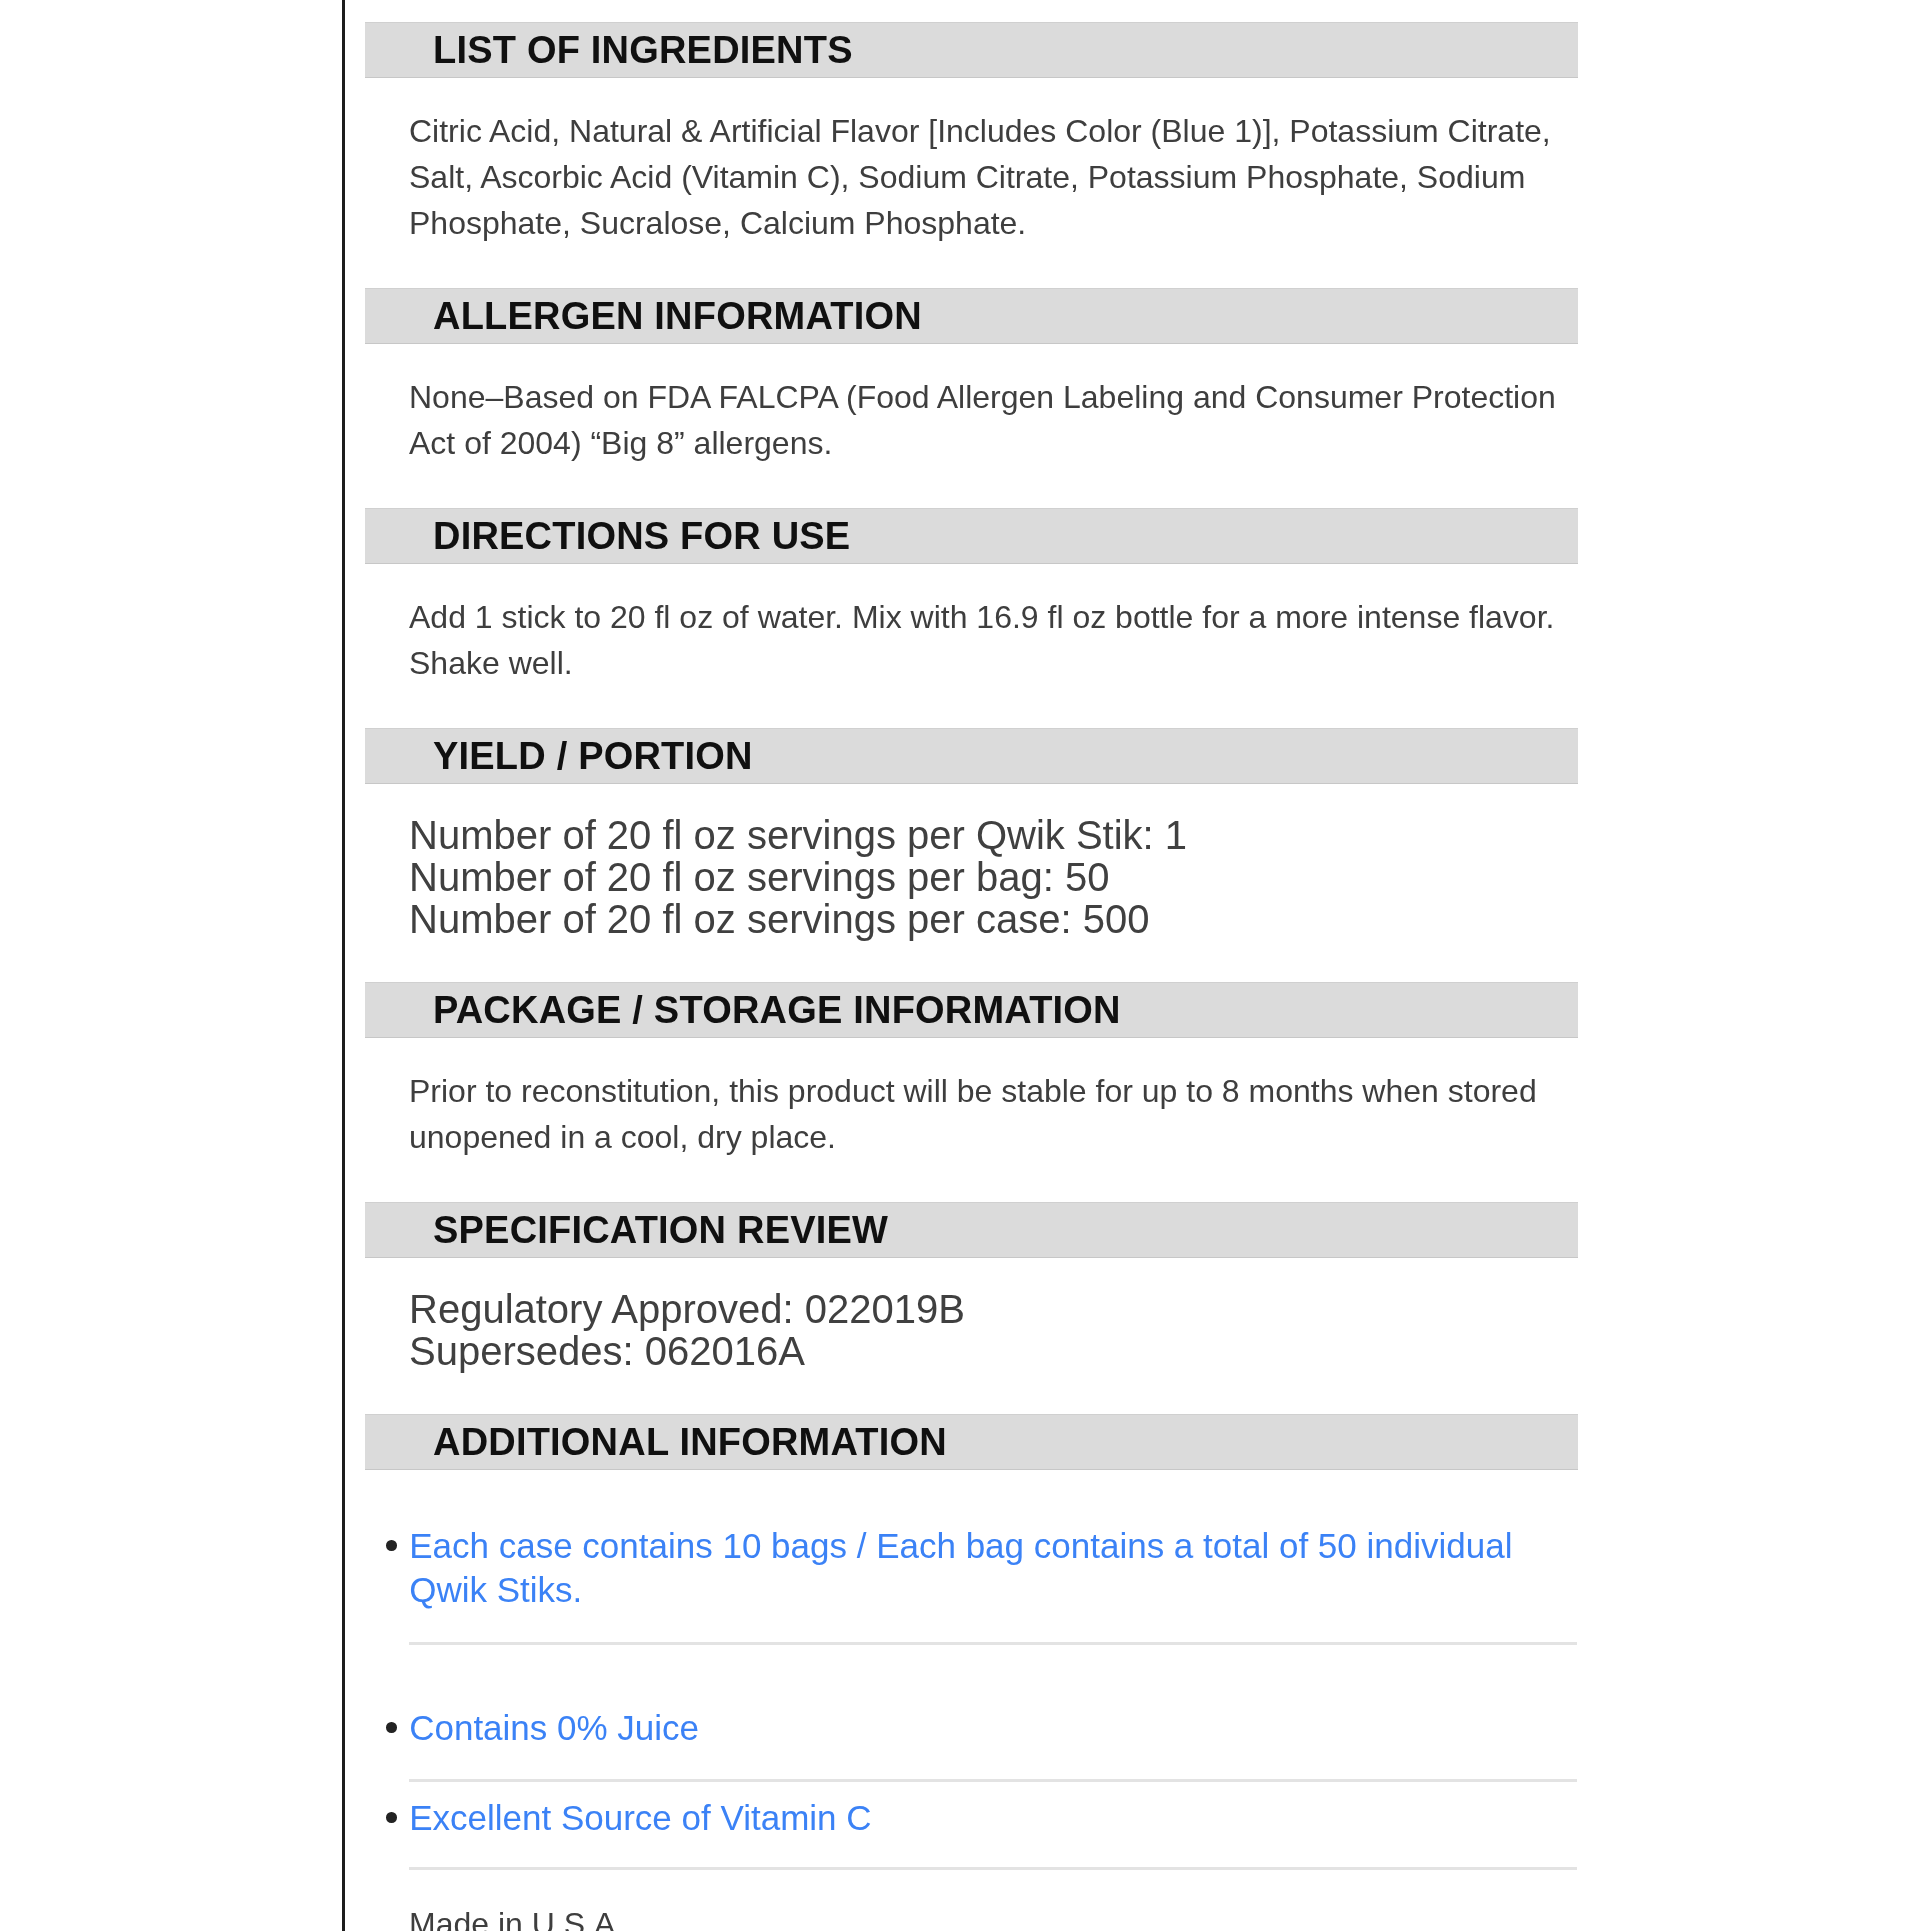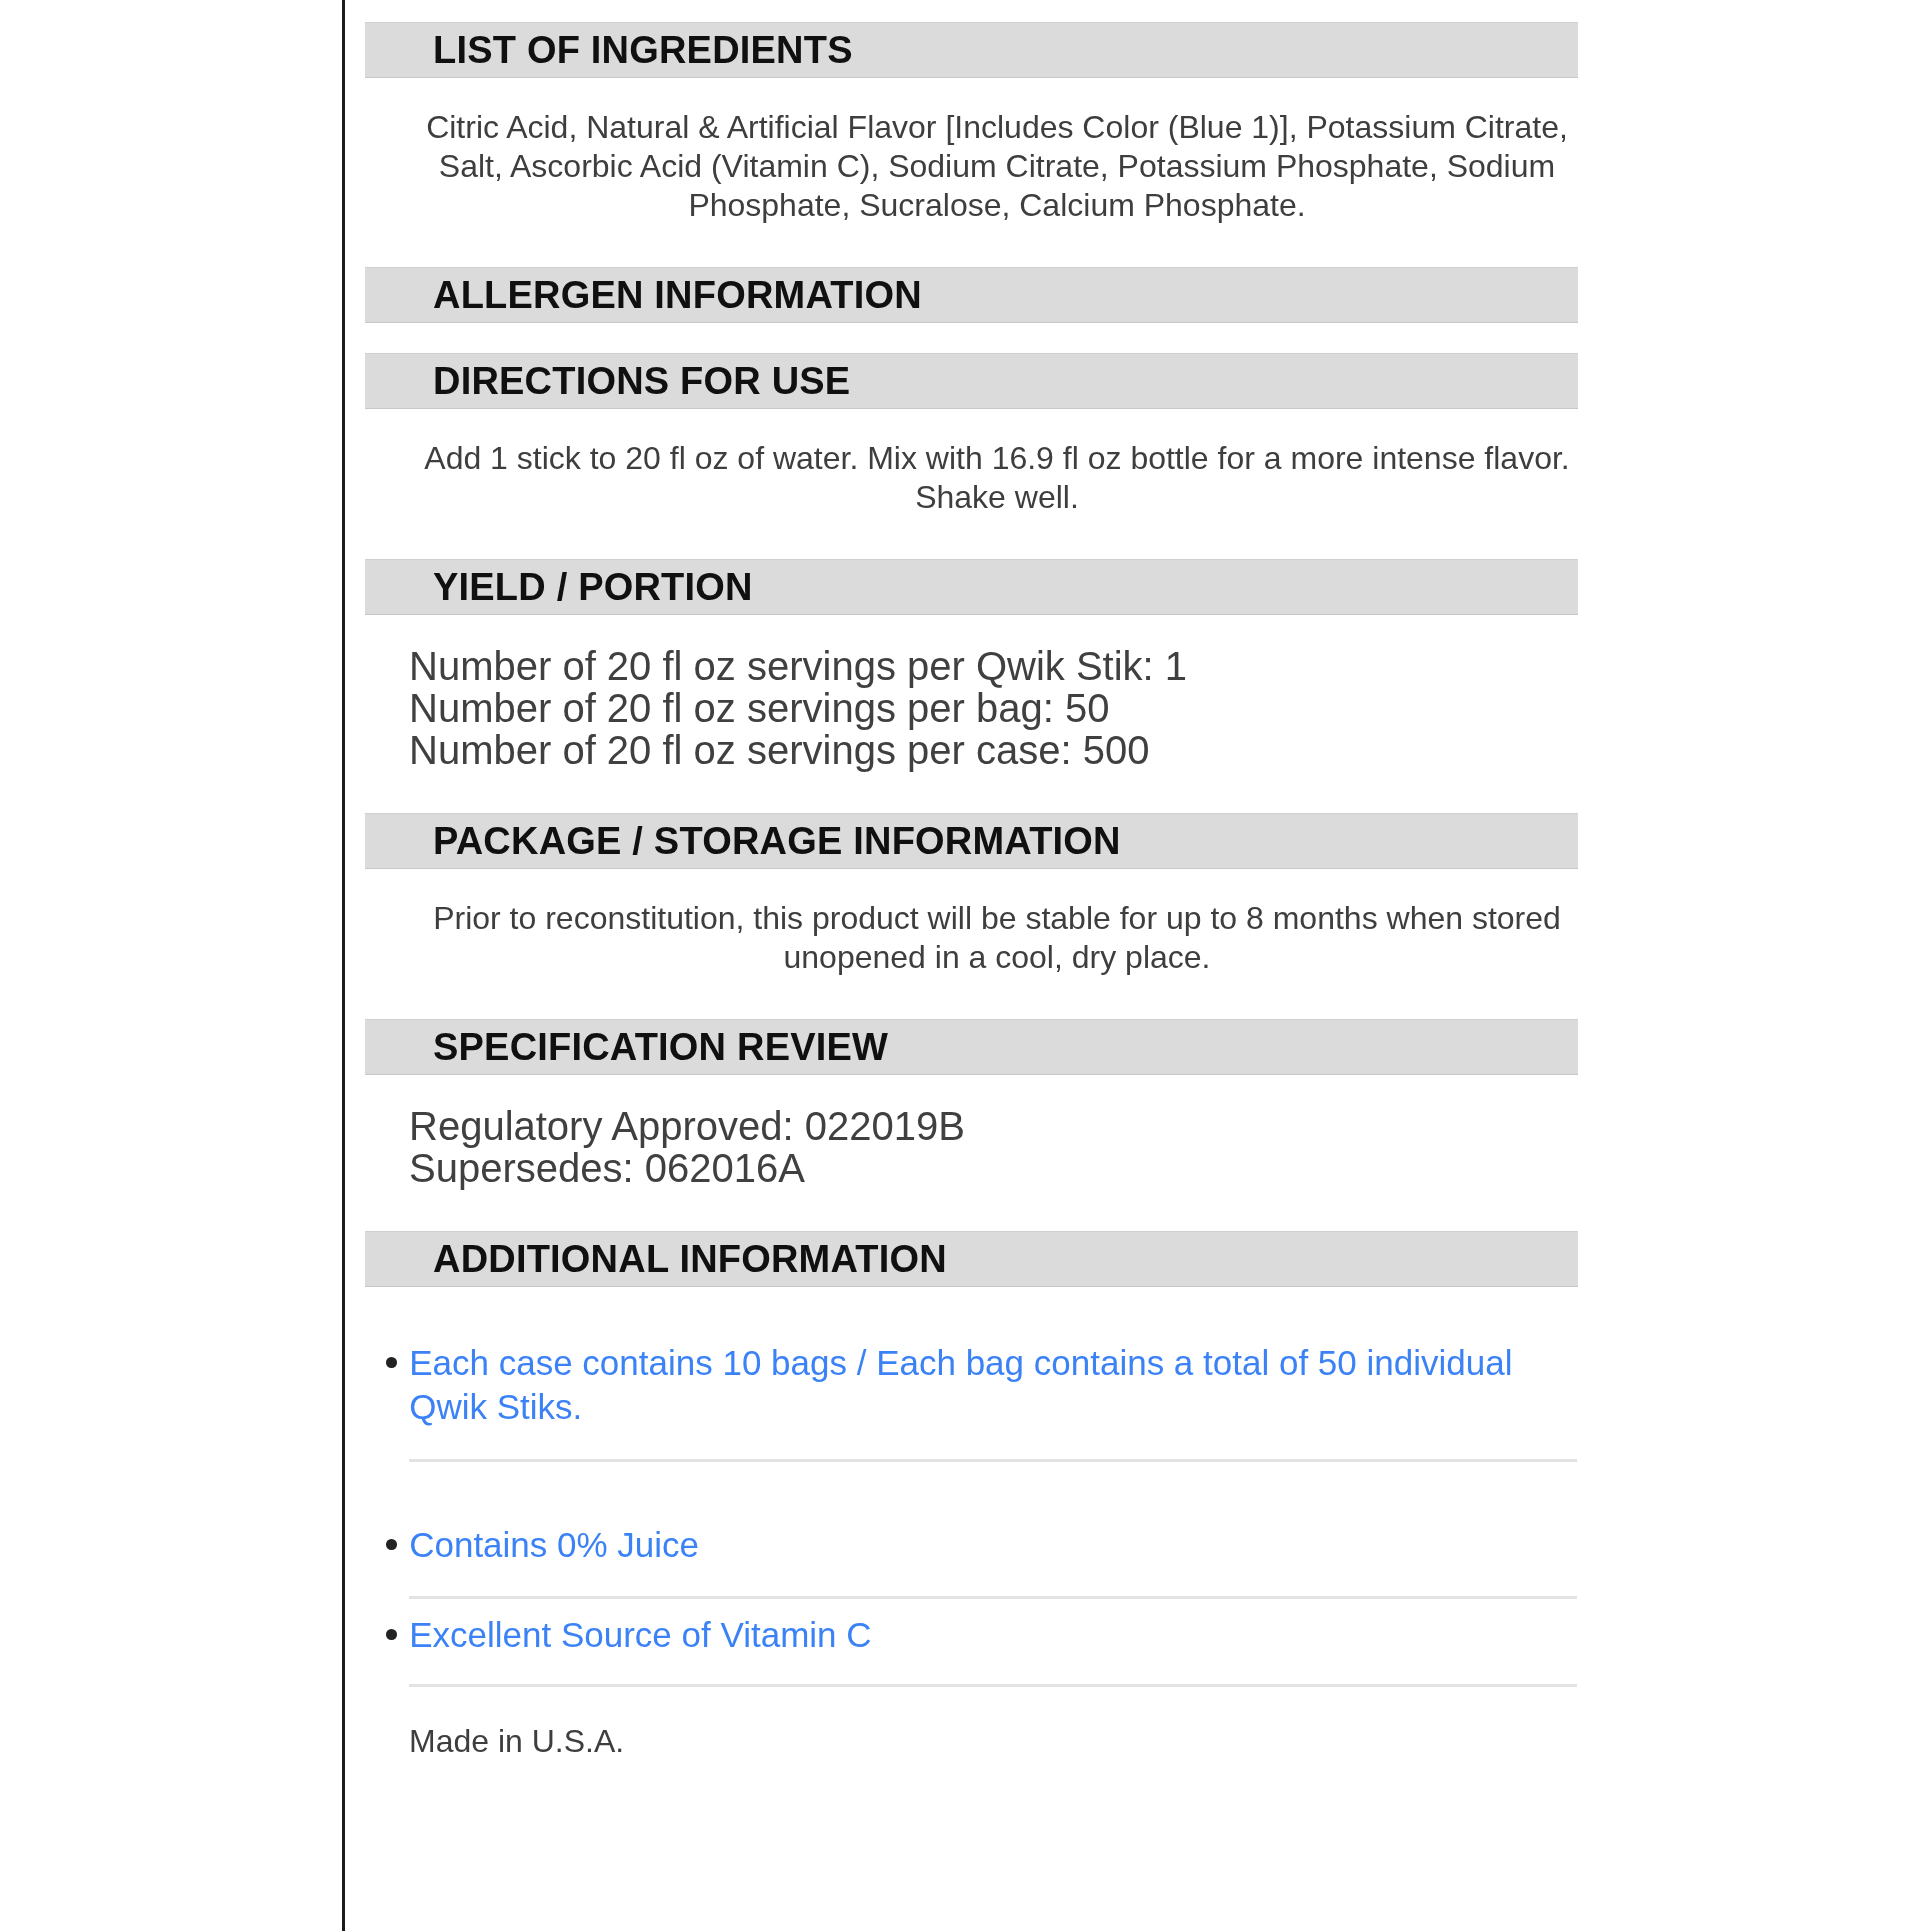--- a/index.html
+++ b/index.html
@@ -40,23 +40,22 @@
     font-size: 38px;
     font-weight: bold;
     color: #101010;
     letter-spacing: 0.2px;
     white-space: nowrap;
   }
   .body-text {
     margin: 0 0 42px 44px;
     width: 1176px;
     font-size: 32px;
-    line-height: 39px;
+    line-height: 46px;
     color: #3e3e3e;
-    text-align: center;
   }
   .line-block {
     margin: 0 0 42px 44px;
     width: 1176px;
     font-size: 40px;
     line-height: 42px;
     color: #404040;
   }
   .line-block div { white-space: nowrap; }
   .add-list { margin-top: 54px; }
@@ -105,20 +104,21 @@
       <div class="section-bar">
         <span class="bar-title">LIST OF INGREDIENTS</span>
       </div>
       <p class="body-text">Citric Acid, Natural &amp; Artificial Flavor [Includes Color (Blue 1)], Potassium Citrate, Salt, Ascorbic Acid (Vitamin C), Sodium Citrate, Potassium Phosphate, Sodium Phosphate, Sucralose, Calcium Phosphate.</p>
     </section>
 
     <section>
       <div class="section-bar">
         <span class="bar-title">ALLERGEN INFORMATION</span>
       </div>
+      <p class="body-text">None–Based on FDA FALCPA (Food Allergen Labeling and Consumer Protection Act of 2004) “Big 8” allergens.</p>
     </section>
 
     <section>
       <div class="section-bar">
         <span class="bar-title">DIRECTIONS FOR USE</span>
       </div>
       <p class="body-text">Add 1 stick to 20 fl oz of water. Mix with 16.9 fl oz bottle for a more intense flavor. Shake well.</p>
     </section>
 
     <section>

